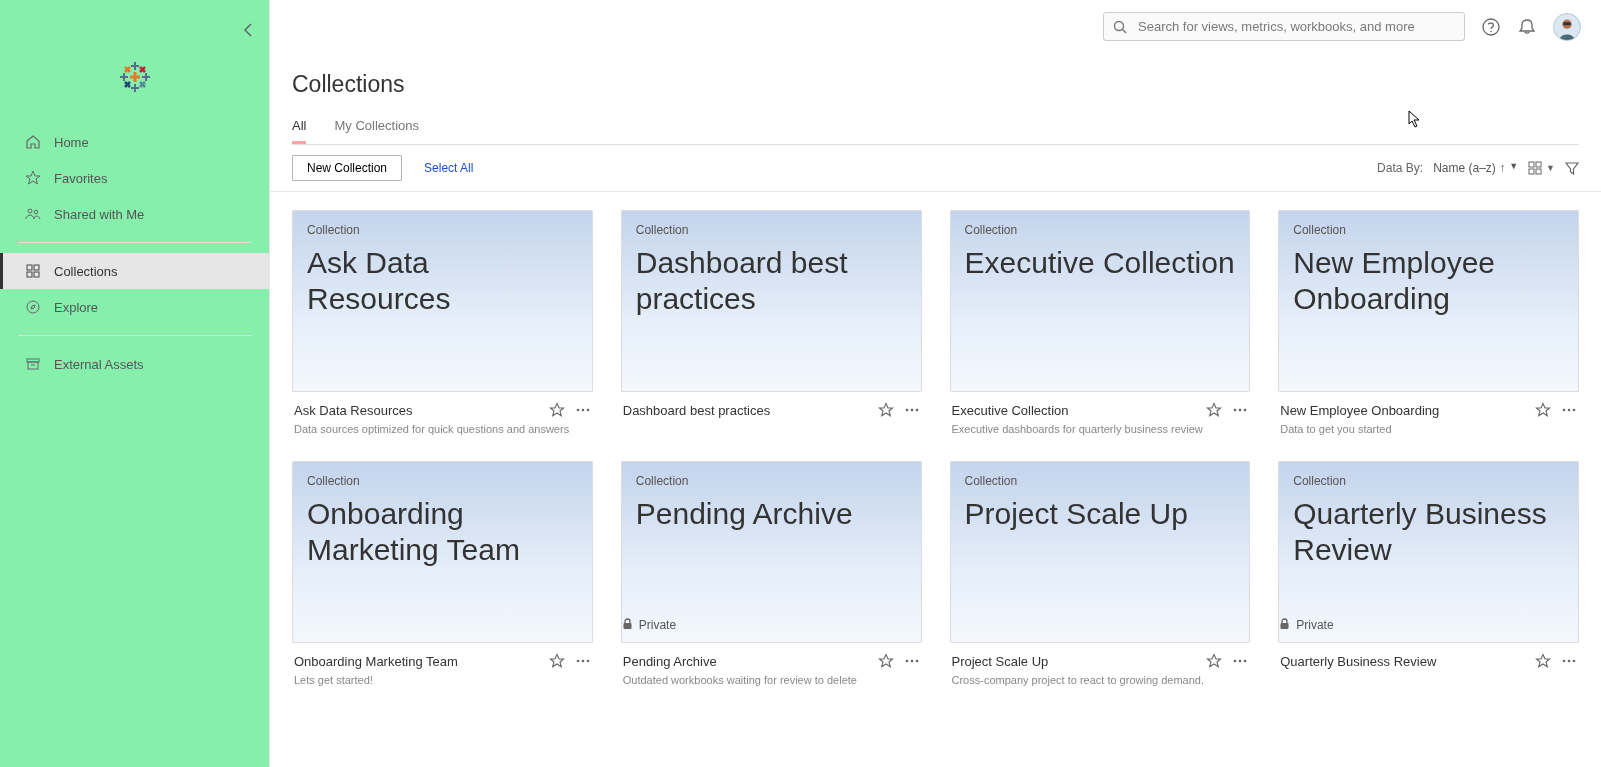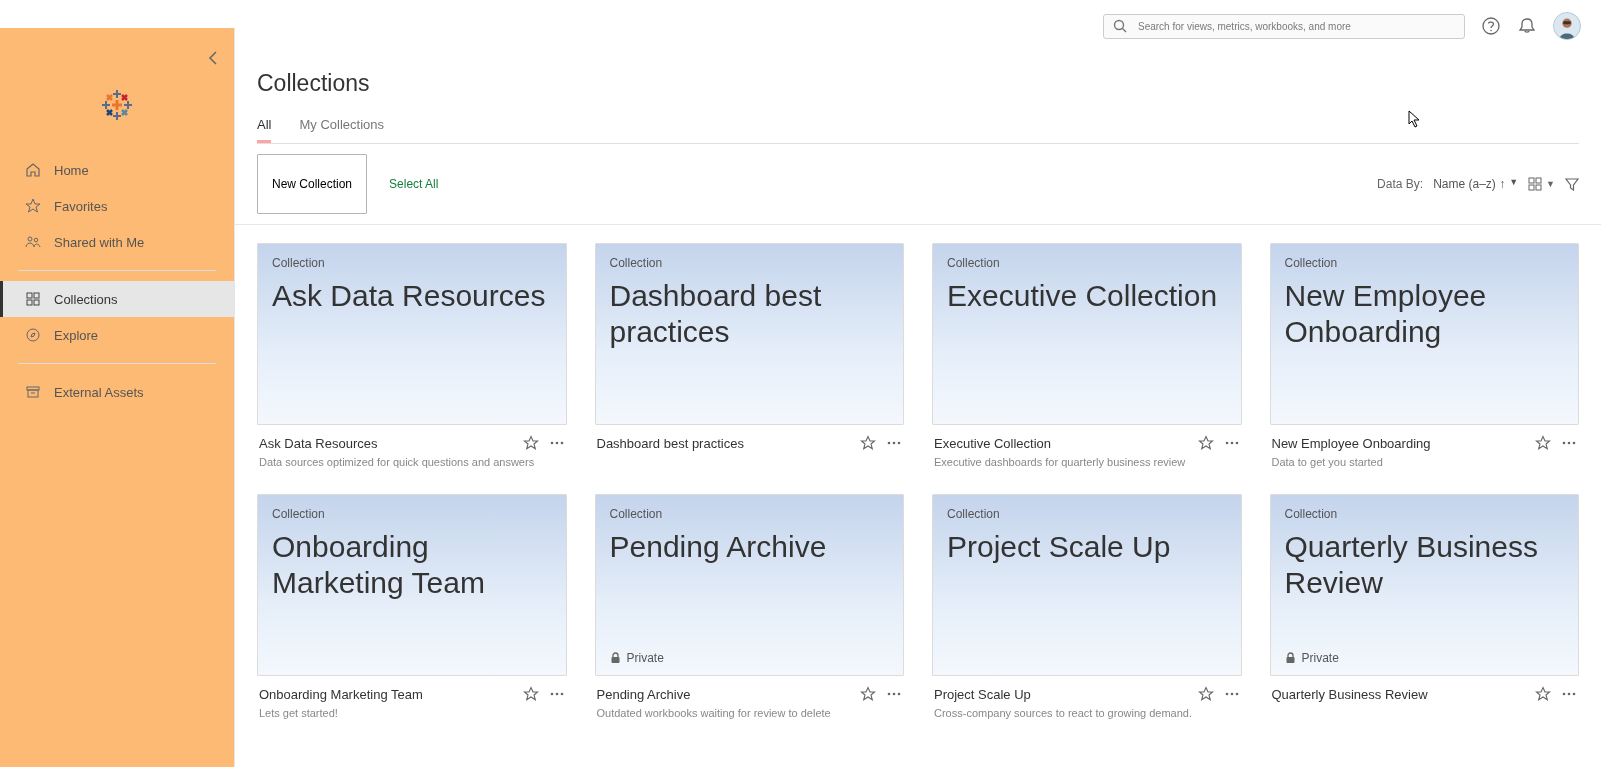--- a/index.html
+++ b/index.html
@@ -1,63 +1,63 @@
 <!DOCTYPE html>
 <html><head>
 <meta charset="utf-8">
 <style>
 * { box-sizing: border-box; margin: 0; padding: 0; }
 body { font-family: -apple-system, BlinkMacSystemFont, "Segoe UI", Arial, sans-serif; font-size: 13px; color: #333; background: #fff; overflow: hidden; }
 .app { display: flex; height: 767px; width: 1601px; }
 
 
-.sidebar { width: 235px; background: #fdba74; border-right: 1px solid #e6e6e6; position: relative; padding-top: 50px; margin-top: 28px; }
+.sidebar { width: 270px; background: #86efac; border-right: 1px solid #e6e6e6; position: relative; padding-top: 50px; }
 .collapse-btn { position: absolute; top: 22px; right: 16px; cursor: pointer; color: #666; }
 .logo { display: flex; justify-content: center; padding: 10px 0 30px; }
 .nav { padding: 0; }
 .nav-item { display: flex; align-items: center; padding: 9px 24px; color: #555; cursor: pointer; font-size: 13px; }
 .nav-item.active { background: #e6e6e6; border-left: 3px solid #333; padding-left: 21px; color: #333; font-weight: 500; }
 .nav-item .icon { width: 18px; height: 18px; margin-right: 12px; display: inline-flex; align-items: center; justify-content: center; color: #666; }
 .nav-divider { border: none; border-top: 1px solid #ddd; margin: 10px 18px; }
 
 
 .main { flex: 1; display: flex; flex-direction: column; overflow: hidden; }
 .topbar { display: flex; justify-content: flex-end; align-items: center; padding: 12px 20px 0; gap: 16px; }
 .search-wrap { position: relative; width: 362px; }
-.search-input { width: 100%; padding: 6px 10px 6px 34px; border: 1px solid #ccc; border-radius: 3px; background: #fafafa; font-size: 10px; color: #666; }
+.search-input { width: 100%; padding: 6px 10px 6px 34px; border: 1px solid #ccc; border-radius: 3px; background: #fafafa; font-size: 13px; color: #666; }
 .search-input::placeholder { color: #7a7a7a; }
 .search-wrap .icon { position: absolute; left: 10px; top: 50%; transform: translateY(-50%); color: #777; }
 .top-icon { color: #666; cursor: pointer; display: inline-flex; }
 .avatar { width: 28px; height: 28px; border-radius: 50%; background: linear-gradient(135deg,#d5e9f5,#a7cce0); border: 1px solid #b5c5d0; display: inline-flex; align-items: center; justify-content: center; overflow: hidden; }
 
 
 .page-header { padding: 30px 22px 0; }
 .page-title { font-size: 23px; font-weight: 400; color: #333; margin-bottom: 20px; }
 .tabs { display: flex; gap: 28px; border-bottom: 1px solid #e0e0e0; }
 .tab { padding: 0 0 8px; cursor: pointer; color: #777; font-size: 13px; }
 .tab.active { color: #333; border-bottom: 3px solid #fca5a5; font-weight: 500; }
 
 
 .toolbar { display: flex; align-items: center; padding: 10px 22px; border-bottom: 1px solid #e6e6e6; }
-.btn-outline { border: 1px solid #b4b4b4; background: #fff; padding: 22px 14px; font-size: 12px; cursor: pointer; border-radius: 1px; }
-.select-all { margin-left: 22px; color: #15803d; cursor: pointer; font-size: 12px; }
+.btn-outline { border: 1px solid #b4b4b4; background: #fff; padding: 5px 14px; font-size: 12px; cursor: pointer; border-radius: 1px; }
+.select-all { margin-left: 22px; color: #1d4ed8; cursor: pointer; font-size: 12px; }
 .toolbar-right { margin-left: auto; display: flex; align-items: center; gap: 10px; color: #666; font-size: 12px; }
 .sort-select { display: inline-flex; gap: 4px; cursor: pointer; color: #555; }
 .view-toggle { display: inline-flex; align-items: center; gap: 4px; cursor: pointer; }
 .filter-ic { cursor: pointer; }
 .chev { font-size: 9px; }
 
 
 .content { flex: 1; overflow-y: auto; padding: 18px 22px 60px; position: relative; }
 .grid { display: grid; grid-template-columns: repeat(4, 1fr); gap: 24px 28px; }
 .card { display: flex; flex-direction: column; }
 .card-hero { border: 1px solid #dcdcdc; border-radius: 1px; height: 182px; padding: 12px 14px; background: linear-gradient(to top, #f4f8fd, #e5eef9 40%, #c4d4ec 100%); position: relative; cursor: pointer; overflow: hidden; }
 .card-type { font-size: 12px; color: #555; margin-bottom: 8px; }
 .card-title-big { font-size: 30px; font-weight: 300; color: #333; line-height: 1.2; }
-.private-badge { position: absolute; bottom: 10px; left: 14px; display: inline-flex; align-items: center; gap: 6px; color: #555; font-size: 12px; }
+.private-badge { position: absolute; bottom: 10px; left: 0; display: inline-flex; gap: 6px; color: #555; font-size: 12px; }
 .card-meta { display: flex; align-items: center; padding: 10px 2px 4px; gap: 8px; }
 .card-title-small { flex: 1; font-size: 13px; color: #333; cursor: pointer; }
 .card-actions { display: flex; gap: 10px; color: #666; }
 .card-actions > span { cursor: pointer; display: inline-flex; }
 .card-desc { font-size: 11px; color: #888; padding: 0 2px; line-height: 1.4; }
 
 
 .cursor { position: absolute; left: 1408px; top: 110px; font-size: 16px; color: #000; pointer-events: none; }
 
 
@@ -398,21 +398,21 @@
                 </span>
                 <span>
                   <svg width="16" height="16" viewBox="0 0 16 16">
                     <circle cx="3" cy="8" r="1.3" fill="#666"></circle>
                     <circle cx="8" cy="8" r="1.3" fill="#666"></circle>
                     <circle cx="13" cy="8" r="1.3" fill="#666"></circle>
                   </svg>
                 </span>
               </div>
             </div>
-            <div class="card-desc">Cross-company sources to react to growing demand.</div>
+            <div class="card-desc">Cross-company project to react to growing demand.</div>
           </div>
           <div class="card">
             <div class="card-hero">
               <div class="card-type">Collection</div>
               <div class="card-title-big">Quarterly Business Review</div>
               <div class="private-badge">
                 <svg width="11" height="12" viewBox="0 0 11 12">
                   <rect x="1.5" y="5" width="8" height="6" rx="1" fill="#666"></rect>
                   <path d="M3 5 V3.5 C3 2 4 1 5.5 1 C7 1 8 2 8 3.5 V5" fill="none" stroke="#666" stroke-width="1.3"></path>
                 </svg>

